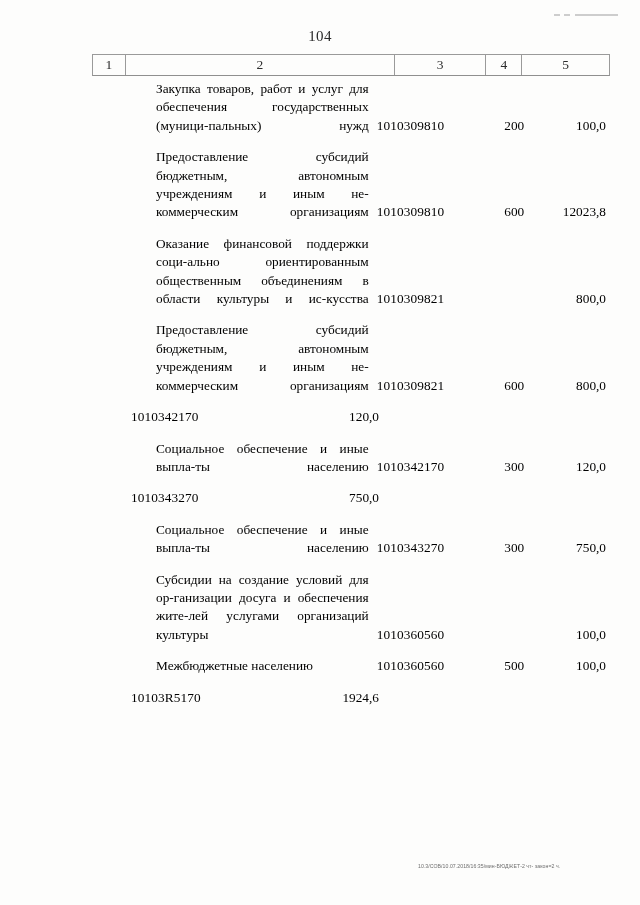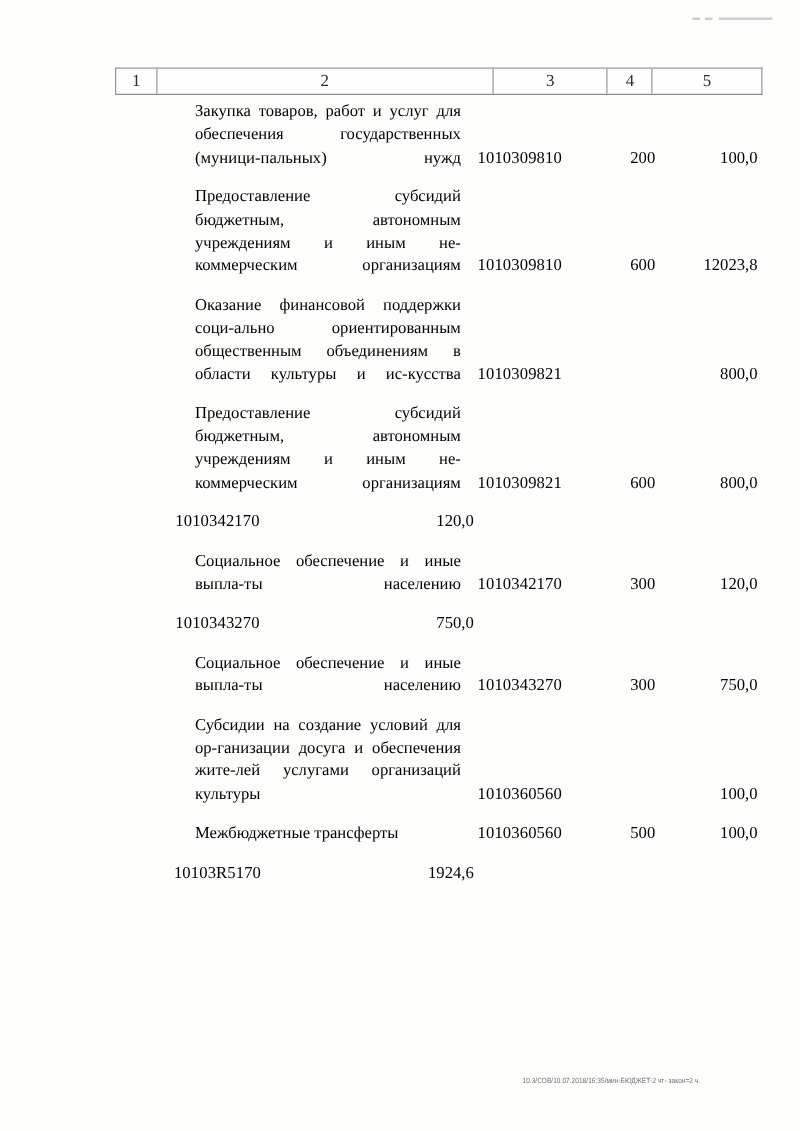--- a/index.html
+++ b/index.html
@@ -110,21 +110,21 @@
     text-align-last: left;
     hyphens: manual;
     box-sizing: border-box;
   }
   .cell-name.last-justified {
     text-align-last: justify;
   }
 
   .cell-code {
     width: 92px;
-    text-align: center;
+    text-align: left;
     padding-left: 6px;
     letter-spacing: .1px;
   }
   .cell-group {
     width: 36px;
     text-align: center;
     margin-left: 43px;
   }
   .cell-sum {
     width: 87px;
@@ -152,20 +152,21 @@
 <body>
 
 <div class="page">
 
   <div class="scan-artifact">
     <span class="dash d1"></span>
     <span class="dash d2"></span>
     <span class="dash d3"></span>
   </div>
 
+  <div class="page-number">104</div>
 
   <div class="table">
 
     <div class="head-row">
       <div class="head-cell c1">1</div>
       <div class="head-cell c2">2</div>
       <div class="head-cell c3">3</div>
       <div class="head-cell c4">4</div>
       <div class="head-cell c5">5</div>
     </div>
@@ -227,21 +228,21 @@
         </div>
         <div class="row">
           <div class="cell spacer-33"></div>
           <div class="cell cell-name last-justified">Субсидии на создание условий для ор-<wbr>ганизации досуга и обеспечения жите-<wbr>лей услугами организаций культуры</div>
           <div class="cell cell-code">1010360560</div>
           <div class="cell cell-group"></div>
           <div class="cell cell-sum">100,0</div>
         </div>
         <div class="row">
           <div class="cell spacer-33"></div>
-          <div class="cell cell-name">Межбюджетные трансферты</div>
+          <div class="cell cell-name">Межбюджетные населению</div>
           <div class="cell cell-code">1010360560</div>
           <div class="cell cell-group">500</div>
           <div class="cell cell-sum">100,0</div>
         </div>
         <div class="row">
           <div class="cell spacer-33"></div>
           <div class="cell cell-code">10103R5170</div>
           <div class="cell cell-group"></div>
           <div class="cell cell-sum">1924,6</div>
         </div>

